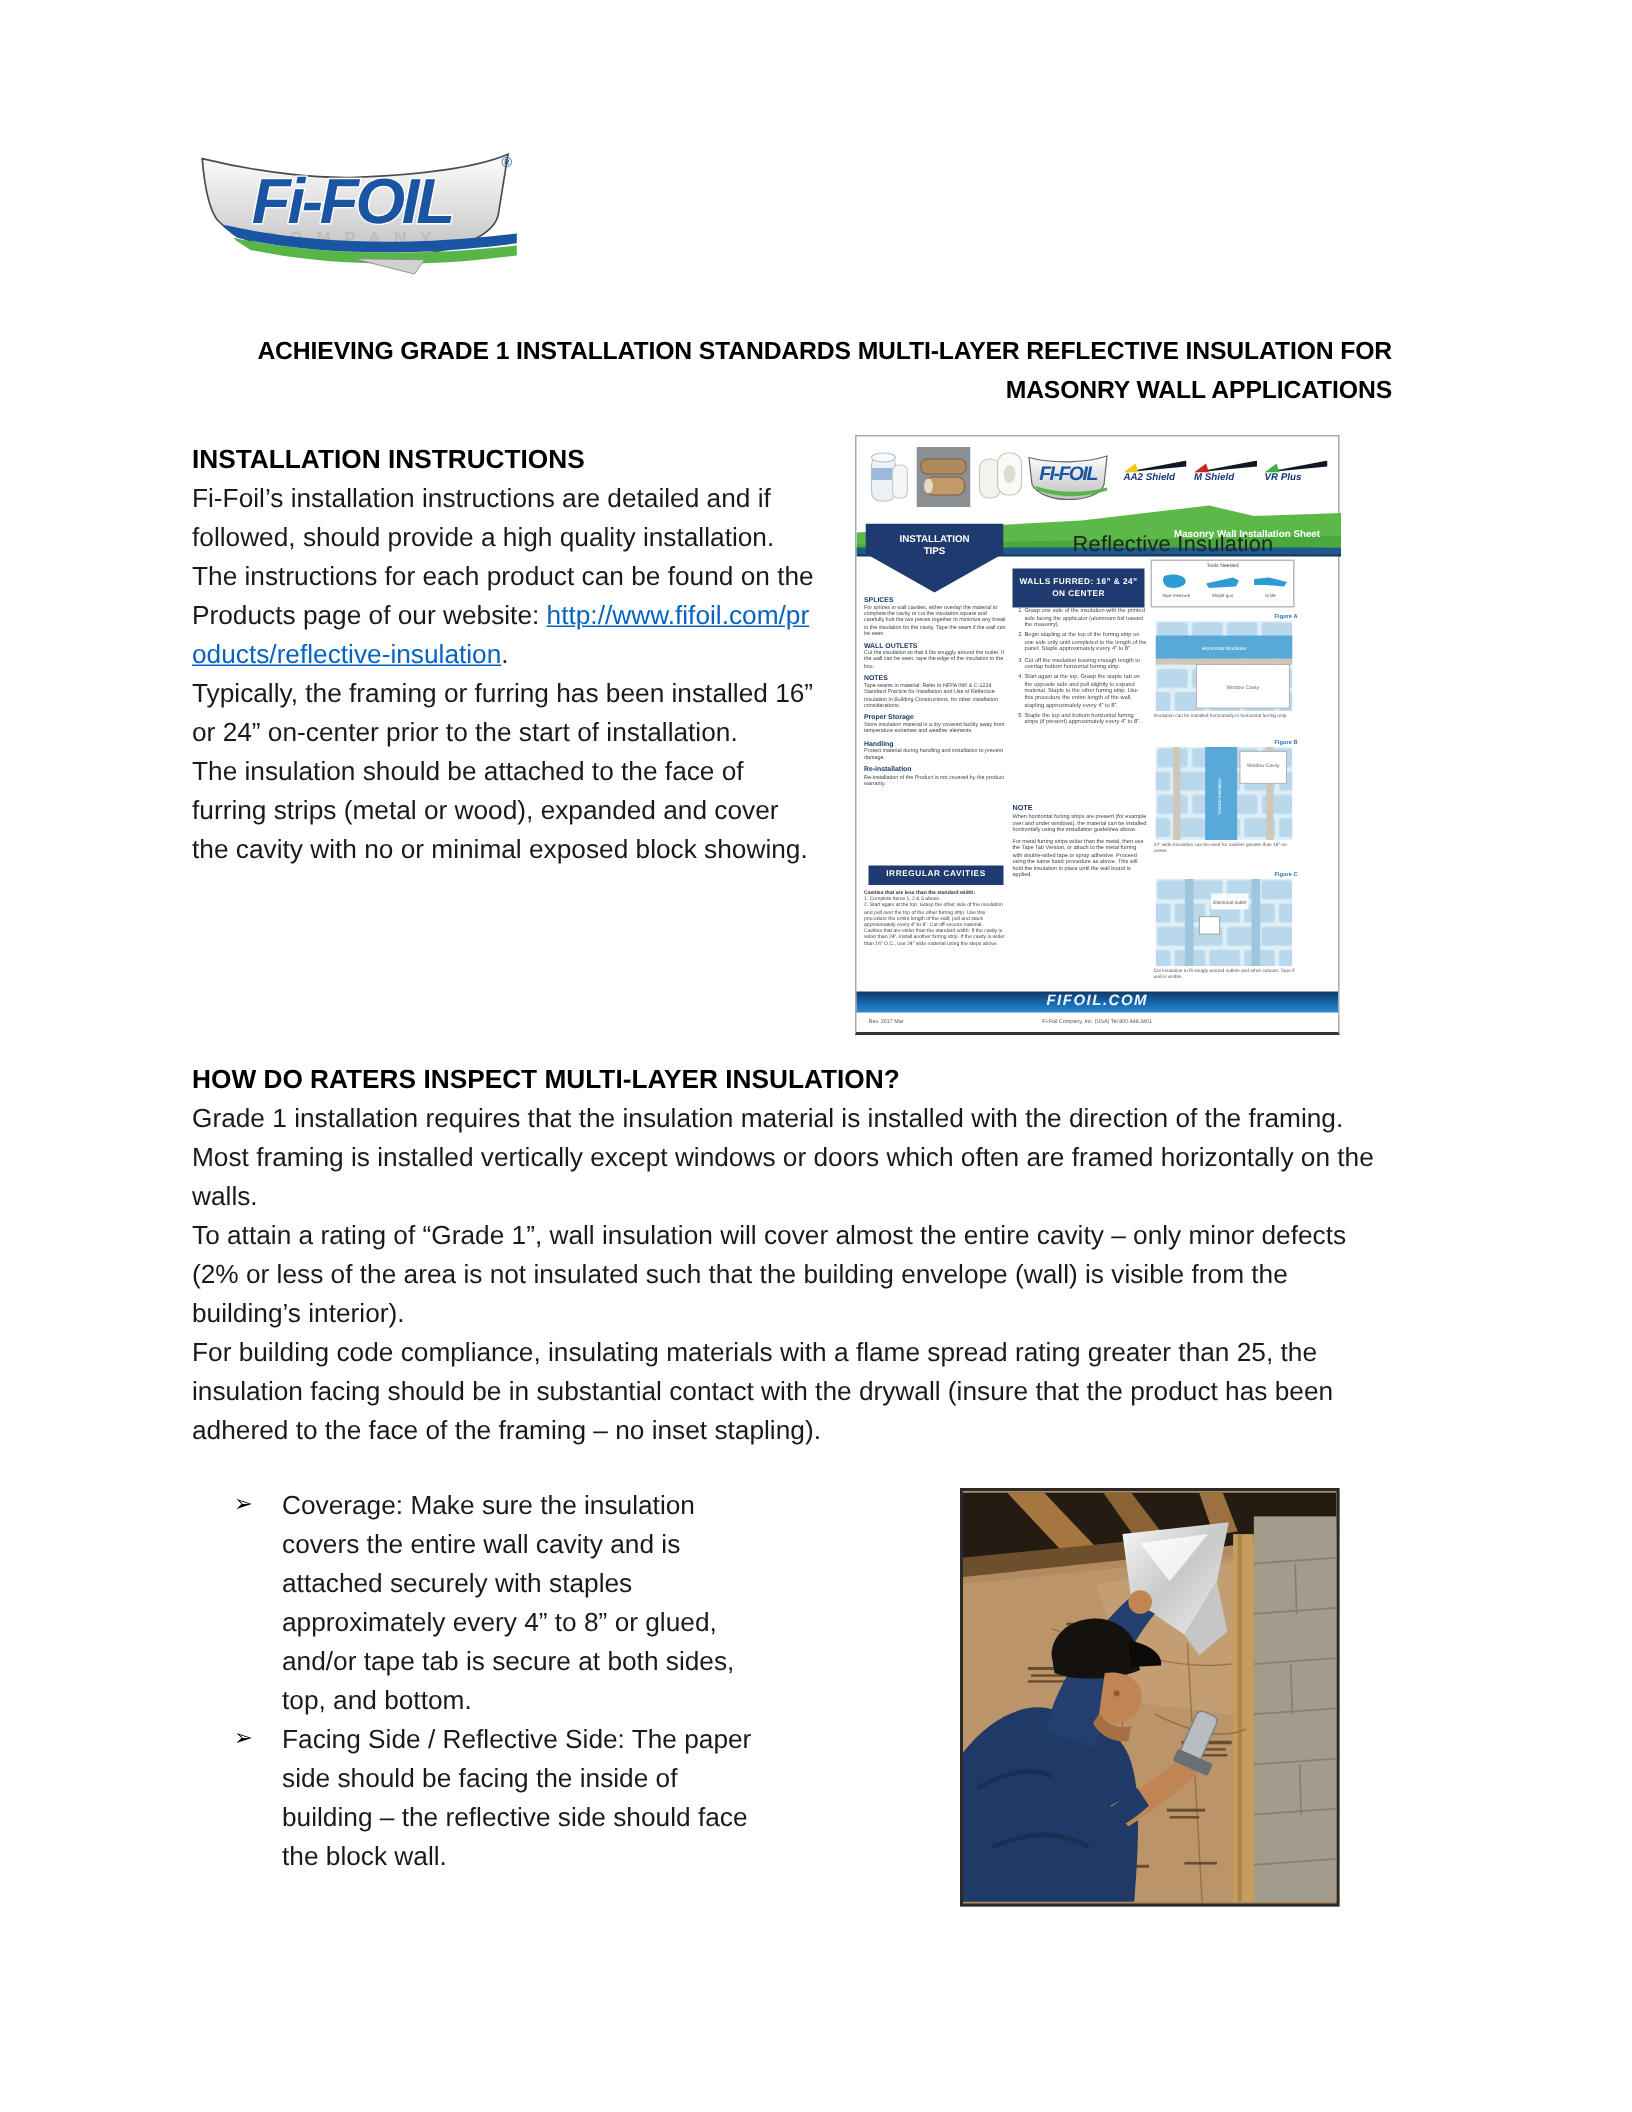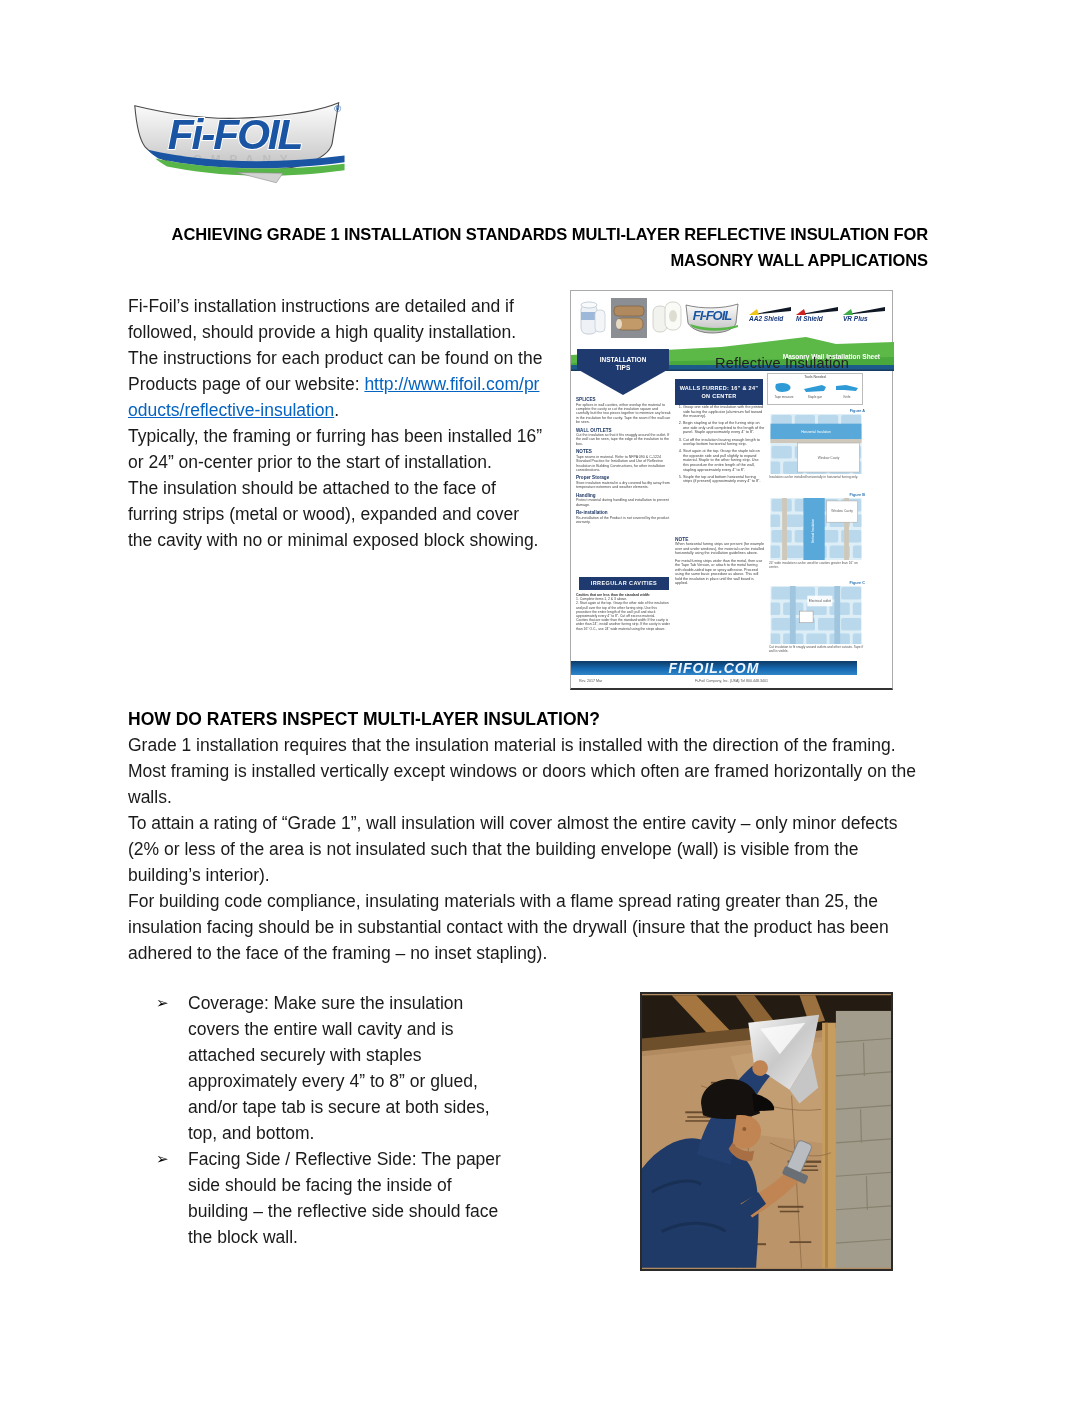--- a/index.html
+++ b/index.html
@@ -60,22 +60,22 @@
   .sh-irrtext .ih { font-weight:bold; color:#333; }
   .sh-steps { left:104px; top:114px; width:90px; list-style-position:outside; padding-left:8px; }
   .sh-steps li { font-size:3.8px; color:#444; line-height:4.6px; margin-bottom:2.5px; }
   .sh-note { left:104px; top:246px; width:90px; }
   .sh-note-h { font-size:4.8px; font-weight:bold; color:#1f3864; }
   .sh-note-t { font-size:3.7px; color:#444; line-height:4.5px; margin-bottom:3px; }
   .sh-fig { left:198px; width:96px; }
   .sh-figlabel { text-align:right; font-size:3.8px; color:#2e74b5; font-weight:bold; margin-bottom:1px; }
   .sh-fig svg { display:block; width:94px; }
   .sh-figcap { font-size:3.2px; color:#555; line-height:4px; margin-top:1px; }
-  .sh-footbar { left:0; top:370px; width:286px; height:14px; background:linear-gradient(#0d3a66,#1668b0 55%,#2f86c8);
-                color:#eef5ff; text-align:center; font-weight:bold; font-size:14px; line-height:14px; letter-spacing:1px; font-style:italic; }
+  .sh-footbar { left:0; top:370px; width:321px; height:14px; background:linear-gradient(#0d3a66,#1668b0 55%,#2f86c8);
+                color:#eef5ff; text-align:center; font-weight:bold; font-size:10px; line-height:14px; letter-spacing:1px; font-style:italic; }
   .sh-footrow { left:0; top:386px; width:321px; height:12px; font-size:3.6px; color:#555; }
   .sh-rev { position:absolute; left:8px; top:2px; }
   .sh-comp { position:absolute; left:0; top:2px; width:100%; text-align:center; }
 </style>
 </head>
 <body>
 
 <svg width="0" height="0" style="position:absolute" aria-hidden="true">
   <defs>
     <linearGradient id="shieldg" x1="0" y1="0" x2="0" y2="1">
@@ -105,20 +105,21 @@
     <path d="M40,98 C112,113 202,116 298,105 L298,114 C205,127 118,122 56,109 C50,105 44,102 40,98 Z" fill="#58b547"></path>
     <path d="M150,117 L205,131 L214,118 Z" fill="#d2d2d2" stroke="#8a8a8a" stroke-width="0.8"></path>
     <text x="148" y="85" text-anchor="middle" font-size="58" font-weight="bold" font-style="italic" fill="#1a55a3" stroke="#ffffff" stroke-width="2.5" paint-order="stroke" letter-spacing="-3">Fi-FOIL</text>
     <text x="284" y="34" font-size="13" fill="#1a55a3">®</text>
   </svg>
 </div>
 
 <div class="abs doc-title">ACHIEVING GRADE 1 INSTALLATION STANDARDS MULTI-LAYER REFLECTIVE INSULATION FOR MASONRY WALL APPLICATIONS</div>
 
 <div class="abs left-col">
+  <h2>INSTALLATION INSTRUCTIONS</h2>
   <p><span>Fi-Foil’s installation instructions are detailed and if followed, should provide a high quality installation.  The instructions for each product can be found on the Products page of our website: </span><a class="doc-link" href="#">http://www.fifoil.com/products/reflective-insulation</a><span>.</span></p>
   <p>Typically, the framing or furring has been installed 16” or 24” on-center prior to the start of installation.</p>
   <p>The insulation should be attached to the face of furring strips (metal or wood), expanded and cover the cavity with no or minimal exposed block showing.</p>
 </div>
 
 <div class="abs sheet">
 
   <svg class="abs sh-thumb" style="left:6px" width="30" height="40">
     <rect x="4" y="6" width="16" height="30" rx="6" fill="#eef2f6" stroke="#b9c4cf" stroke-width="0.8"></rect>
     <rect x="4" y="14" width="16" height="8" fill="#9db8d8"></rect>

